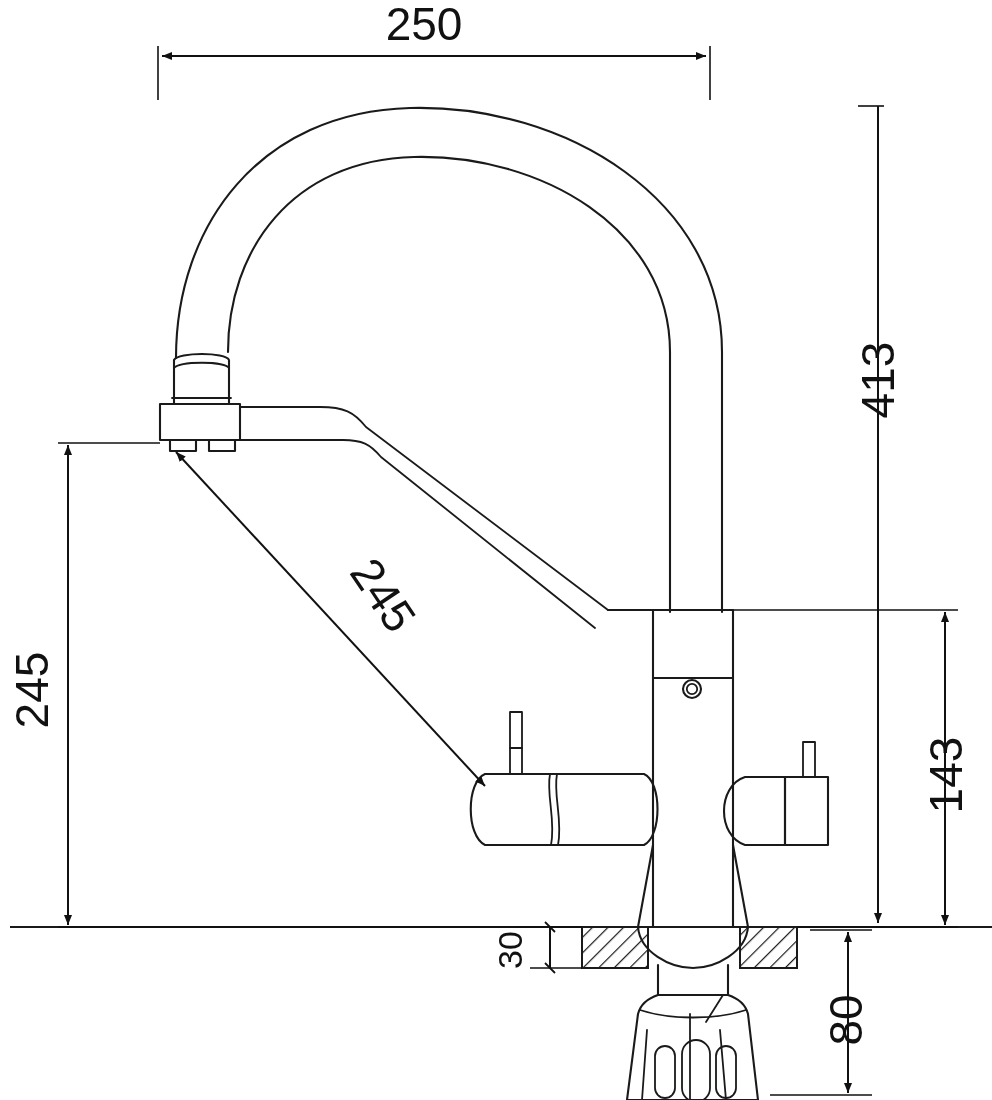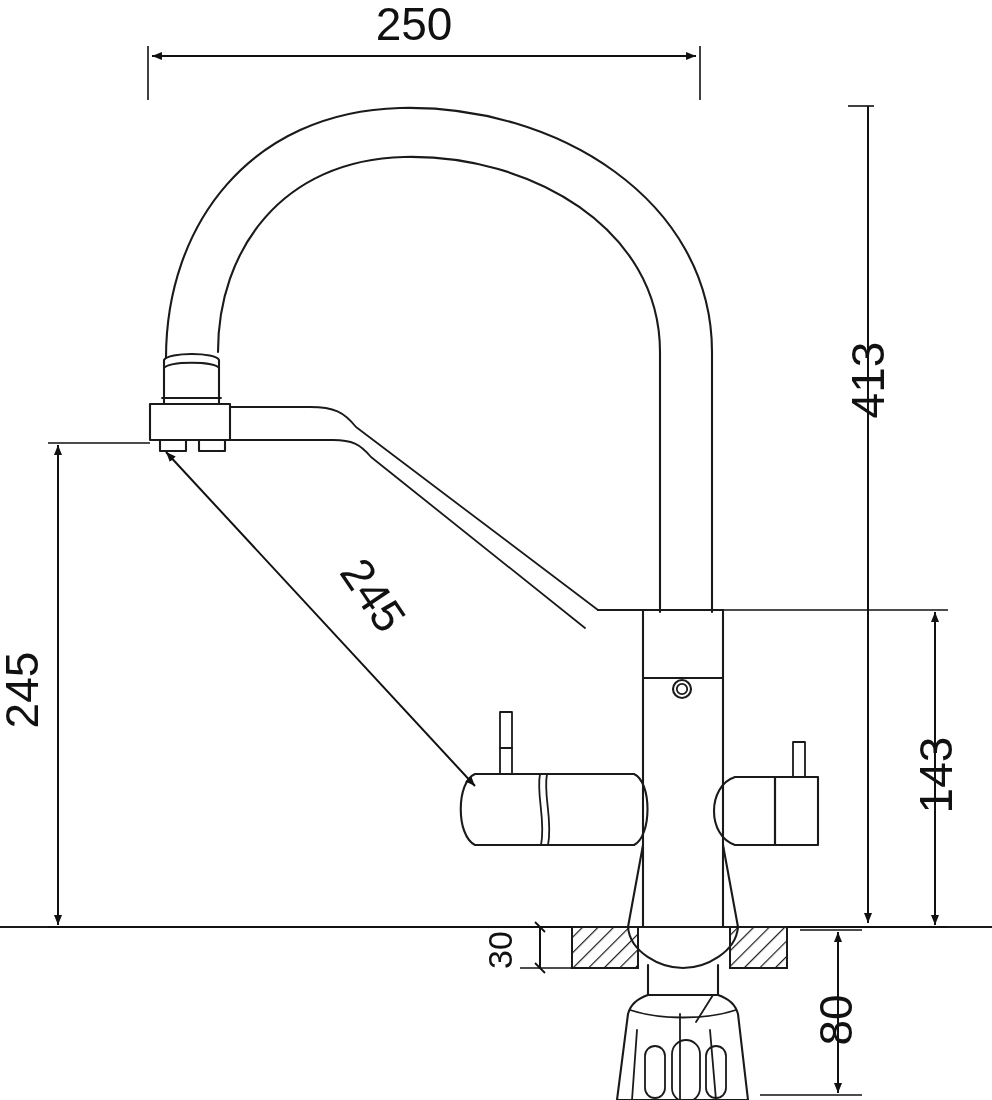--- a/index.html
+++ b/index.html
@@ -2,21 +2,21 @@
 <html><head>
 <meta charset="utf-8">
 <title>Faucet Technical Drawing</title>
 <style>
   html,body{margin:0;padding:0;background:#ffffff;}
   body{
     width:992px;height:1100px;position:relative;overflow:hidden;
     font-family:"Liberation Sans", sans-serif;
     -webkit-font-smoothing:antialiased;
   }
-  #stage{position:absolute;left:0;top:0;width:806px;height:1100px;}
+  #stage{position:absolute;left:10px;top:0;width:806px;height:1100px;}
   svg#drawing{position:absolute;left:0;top:0;width:992px;height:1100px;display:block;}
   .dimtext{
     font-family:"Liberation Sans", sans-serif;
     font-size:46px;
     font-weight:400;
     fill:#111111;
     letter-spacing:0px;
   }
   .dimtext-sm{
     font-family:"Liberation Sans", sans-serif;

